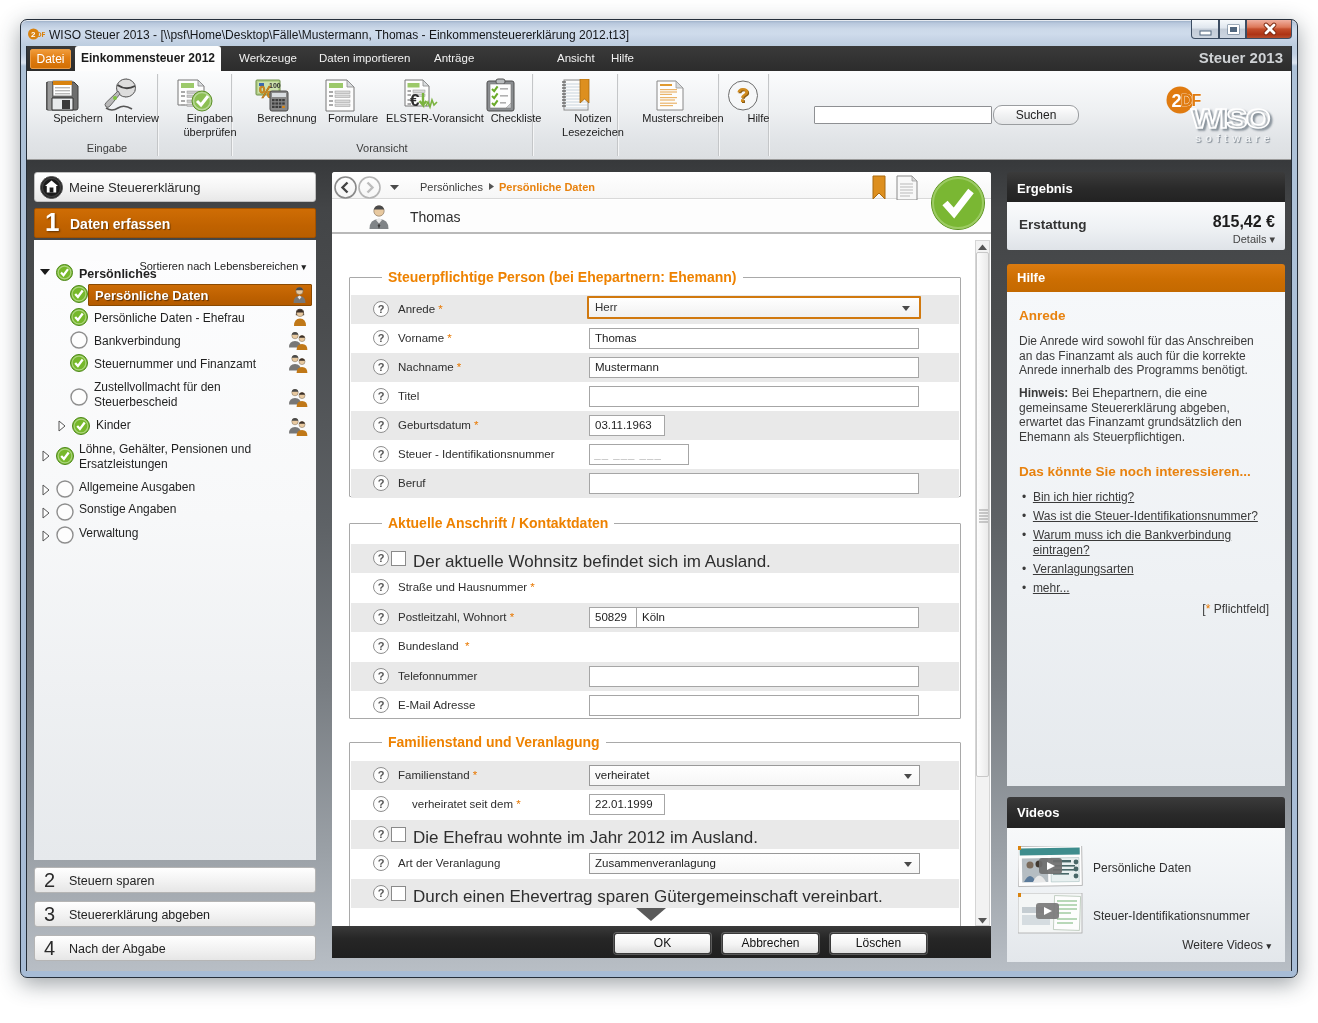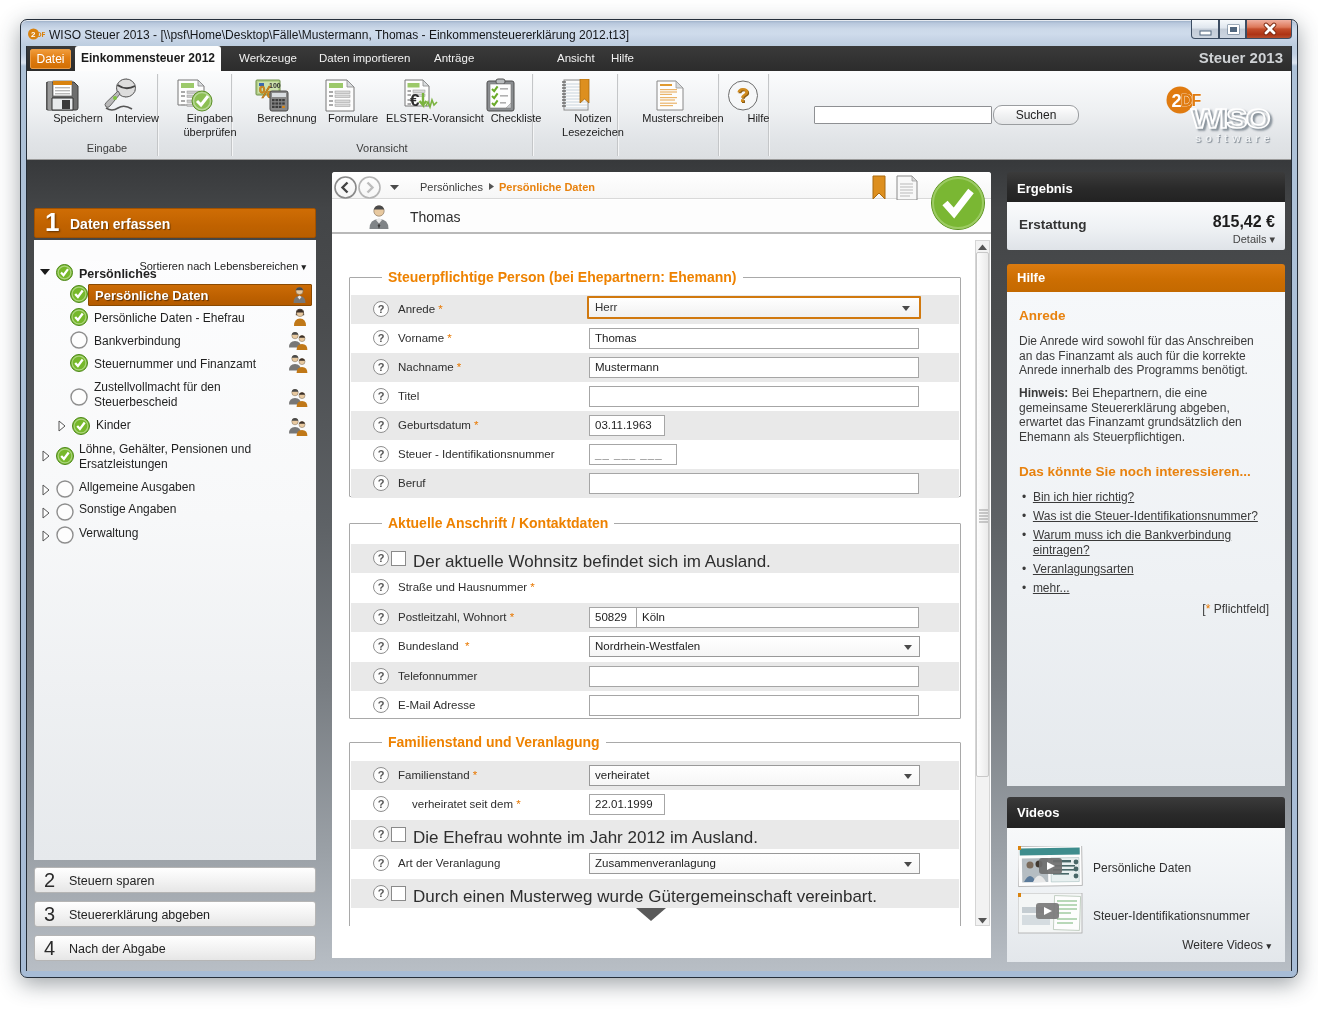--- a/index.html
+++ b/index.html
@@ -324,20 +324,29 @@
         <text x="18" y="22" font-size="16" font-weight="bold" fill="#e07b10" stroke="#fff" stroke-width=".7" paint-order="stroke" font-family="Liberation Sans" letter-spacing="-1">DF</text>
         <g transform="translate(28,44) scale(1.18,1)">
             <text x="0" y="0" font-size="27" font-weight="bold" fill="#fff" stroke="#fff" stroke-width="1.6" font-family="Liberation Sans" letter-spacing="-1.5" style="text-shadow:2px 2px 2px rgba(125,135,145,.85);">WISO</text>
           </g>
         <text x="32" y="58" font-size="11" font-weight="bold" fill="#eef0f2" font-family="Liberation Sans" letter-spacing="4.2" style="text-shadow:1px 1px 1px rgba(120,130,140,.9);">software</text>
       </svg>
     </div>
   </div>
   <div id="appbg"></div>
 
+  <div id="sb-home">
+    <svg class="abs" style="left:5px; top:3px;" width="23" height="23" viewBox="0 0 23 23">
+      <circle cx="11.5" cy="11.5" r="11" fill="#1c1c1c" stroke="#555"></circle>
+      <circle cx="11.5" cy="11.5" r="9.2" fill="none" stroke="#3c3c3c" stroke-width="1.6"></circle>
+      <path d="M11.5 4.5 l6.5 5.5 h-1.8 v6.5 h-9.4 v-6.5 h-1.8 z" fill="#fdfdfd"></path>
+      <rect x="9.6" y="11.5" width="3.8" height="5" fill="#1c1c1c"></rect>
+    </svg>
+    <div class="txt">Meine Steuererklärung</div>
+  </div>
   <div id="sb-one">
       <div class="num">1</div>
       <div class="txt">Daten erfassen</div>
     </div>
   <div id="sb-tree">
     <div id="sb-sort">
         <span>Sortieren nach Lebensbereichen <b style="font-size:9px;">▾</b></span>
       </div>
     <svg class="abs" style="left:5px; top:28px;" width="12" height="8">
         <path d="M1 1 h10 l-5 6 z" fill="#1a1a1a"></path>
@@ -545,21 +554,21 @@
             <div class="inp" style="width:330px;"></div>
           </div>
         <div class="frow g" style="top:133px;">
             <div class="qm">?</div>
             <div class="flbl">Geburtsdatum <span class="star">*</span></div>
             <div class="inp" style="width:76px;">03.11.1963</div>
           </div>
         <div class="frow" style="top:162px;">
             <div class="qm">?</div>
             <div class="flbl">Steuer - Identifikationsnummer</div>
-            <div class="inp" style="width:88px; color:#888; letter-spacing:1px;">__ ___ ___ ___</div>
+            <div class="inp" style="width:100px; color:#888; letter-spacing:1px;font-style:italic;">__ ___ ___ ___</div>
           </div>
         <div class="frow g" style="top:191px;">
             <div class="qm">?</div>
             <div class="flbl">Beruf</div>
             <div class="inp" style="width:330px;"></div>
           </div>
       </div>
       <div class="fieldset" style="top:288px; height:196px;">
         <div class="legend" style="left:32px; top:-9px;">Aktuelle Anschrift / Kontaktdaten</div>
         <div class="frow g" style="top:20px;">
@@ -573,21 +582,20 @@
           </div>
         <div class="frow g" style="top:79px;">
             <div class="qm">?</div>
             <div class="flbl">Postleitzahl, Wohnort <span class="star">*</span></div>
             <div class="inp" style="width:48px;">50829</div>
             <div class="inp" style="left:285px; width:283px;">Köln</div>
           </div>
         <div class="frow" style="top:108px;">
             <div class="qm">?</div>
             <div class="flbl">Bundesland <span class="star" style="margin-left:3px;">*</span></div>
-            <div class="dd">Nordrhein-Westfalen<div class="arr"></div></div>
           </div>
         <div class="frow g" style="top:138px;">
             <div class="qm">?</div>
             <div class="flbl">Telefonnummer</div>
             <div class="inp" style="width:330px;"></div>
           </div>
         <div class="frow" style="top:167px;">
             <div class="qm">?</div>
             <div class="flbl">E-Mail Adresse</div>
             <div class="inp" style="width:330px;"></div>
@@ -611,21 +619,21 @@
             <div class="clbl">Die Ehefrau wohnte im Jahr 2012 im Ausland.</div>
           </div>
         <div class="frow" style="top:106px;">
             <div class="qm">?</div>
             <div class="flbl">Art der Veranlagung</div>
             <div class="dd">Zusammenveranlagung<div class="arr"></div></div>
           </div>
         <div class="frow g" style="top:136px;">
             <div class="qm">?</div>
             <div class="chk"></div>
-            <div class="clbl">Durch einen Musterweg wurde Gütergemeinschaft vereinbart.</div>
+            <div class="clbl">Durch einen Ehevertrag sparen Gütergemeinschaft vereinbart.</div>
           </div>
       </div>
       <div id="vscroll">
         <svg class="abs" style="left:2px; top:3px;" width="9" height="6">
             <path d="M0 6 h9 l-4.5 -5.5 z" fill="#555"></path>
           </svg>
         <div id="vthumb">
             <svg class="abs" style="left:2px; top:255px;" width="9" height="16">
               <g stroke="#999" stroke-width="1">
                 <path d="M0 2 h9"></path>
@@ -636,20 +644,25 @@
               </g>
             </svg>
           </div>
         <svg class="abs" style="left:2px; top:677px;" width="9" height="6">
             <path d="M0 0 h9 l-4.5 5.5 z" fill="#555"></path>
           </svg>
       </div>
       <svg class="abs" style="left:303px; top:672px;" width="32" height="16">
           <path d="M1 1 h30 l-15 13 z" fill="#5a5a5a"></path>
         </svg>
+    </div>
+    <div id="cbottom">
+      <div class="cbtn" style="left:282px; width:97px;">OK</div>
+      <div class="cbtn" style="left:390px; width:97px;">Abbrechen</div>
+      <div class="cbtn" style="left:498px; width:97px;">Löschen</div>
     </div>
   </div>
 
   <div id="ergebnis">
     <div id="ergh" class="dkhead">
         <span style="position:absolute; left:10px; top:9px;">Ergebnis</span>
       </div>
     <div id="ergb">
       <span style="position:absolute; left:12px; top:15px; font-weight:bold; font-size:13.5px;">Erstattung</span>
       <span style="position:absolute; right:10px; top:11px; font-weight:bold; font-size:16px; color:#1d1d1d;">815,42 €</span>

